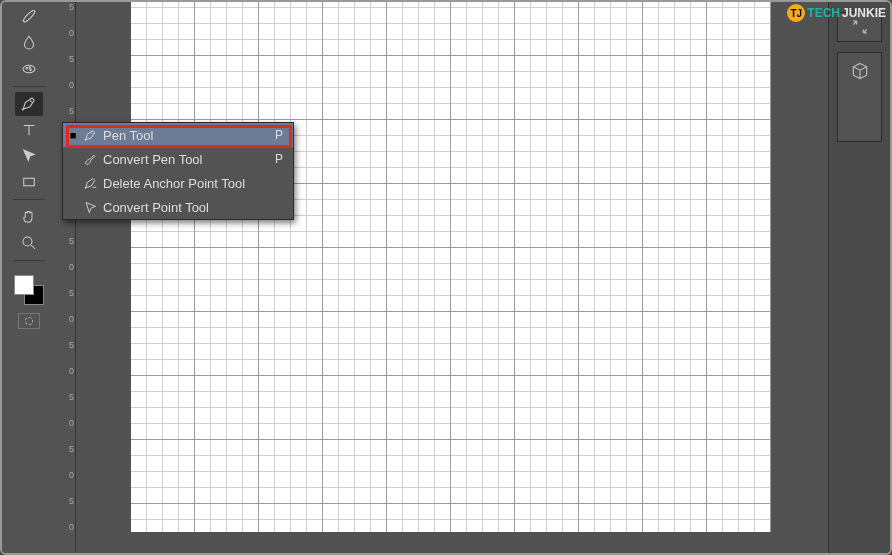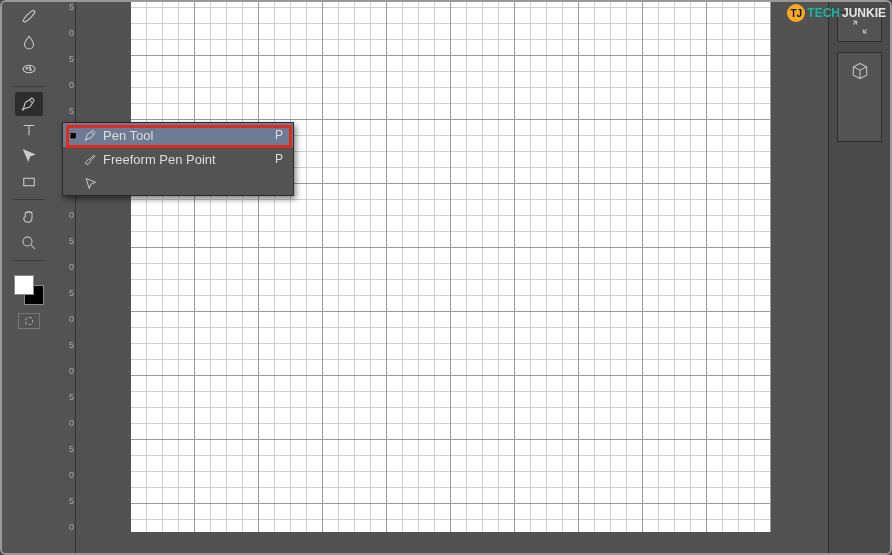--- a/index.html
+++ b/index.html
@@ -181,25 +181,37 @@
       <span class="lbl">Pen Tool</span>
       <span class="sc">P</span>
     </div>
     <div class="item">
       <span class="bullet"></span>
       <span class="ico">
         <svg viewBox="0 0 24 24">
           <path d="M4 18c3-8 6-4 9-9l4-4 2 2-4 4c-5 3-1 6-9 9z"></path>
         </svg>
       </span>
-      <span class="lbl">Freeform Pen Point</span>
+      <span class="lbl">Convert Pen Tool</span>
       <span class="sc">P</span>
     </div>
     <div class="item">
       <span class="bullet"></span>
       <span class="ico">
         <svg viewBox="0 0 24 24">
+          <path d="M4 20l3-10 9-6 3 3-6 9-10 3z"></path>
+          <path d="M15 18h6"></path>
+        </svg>
+      </span>
+      <span class="lbl">Delete Anchor Point Tool</span>
+      <span class="sc"></span>
+    </div>
+    <div class="item">
+      <span class="bullet"></span>
+      <span class="ico">
+        <svg viewBox="0 0 24 24">
           <path d="M5 4l5 16 3-7 7-3z" fill="none"></path>
         </svg>
       </span>
+      <span class="lbl">Convert Point Tool</span>
       <span class="sc"></span>
     </div>
   </div>
 
 </body></html>

